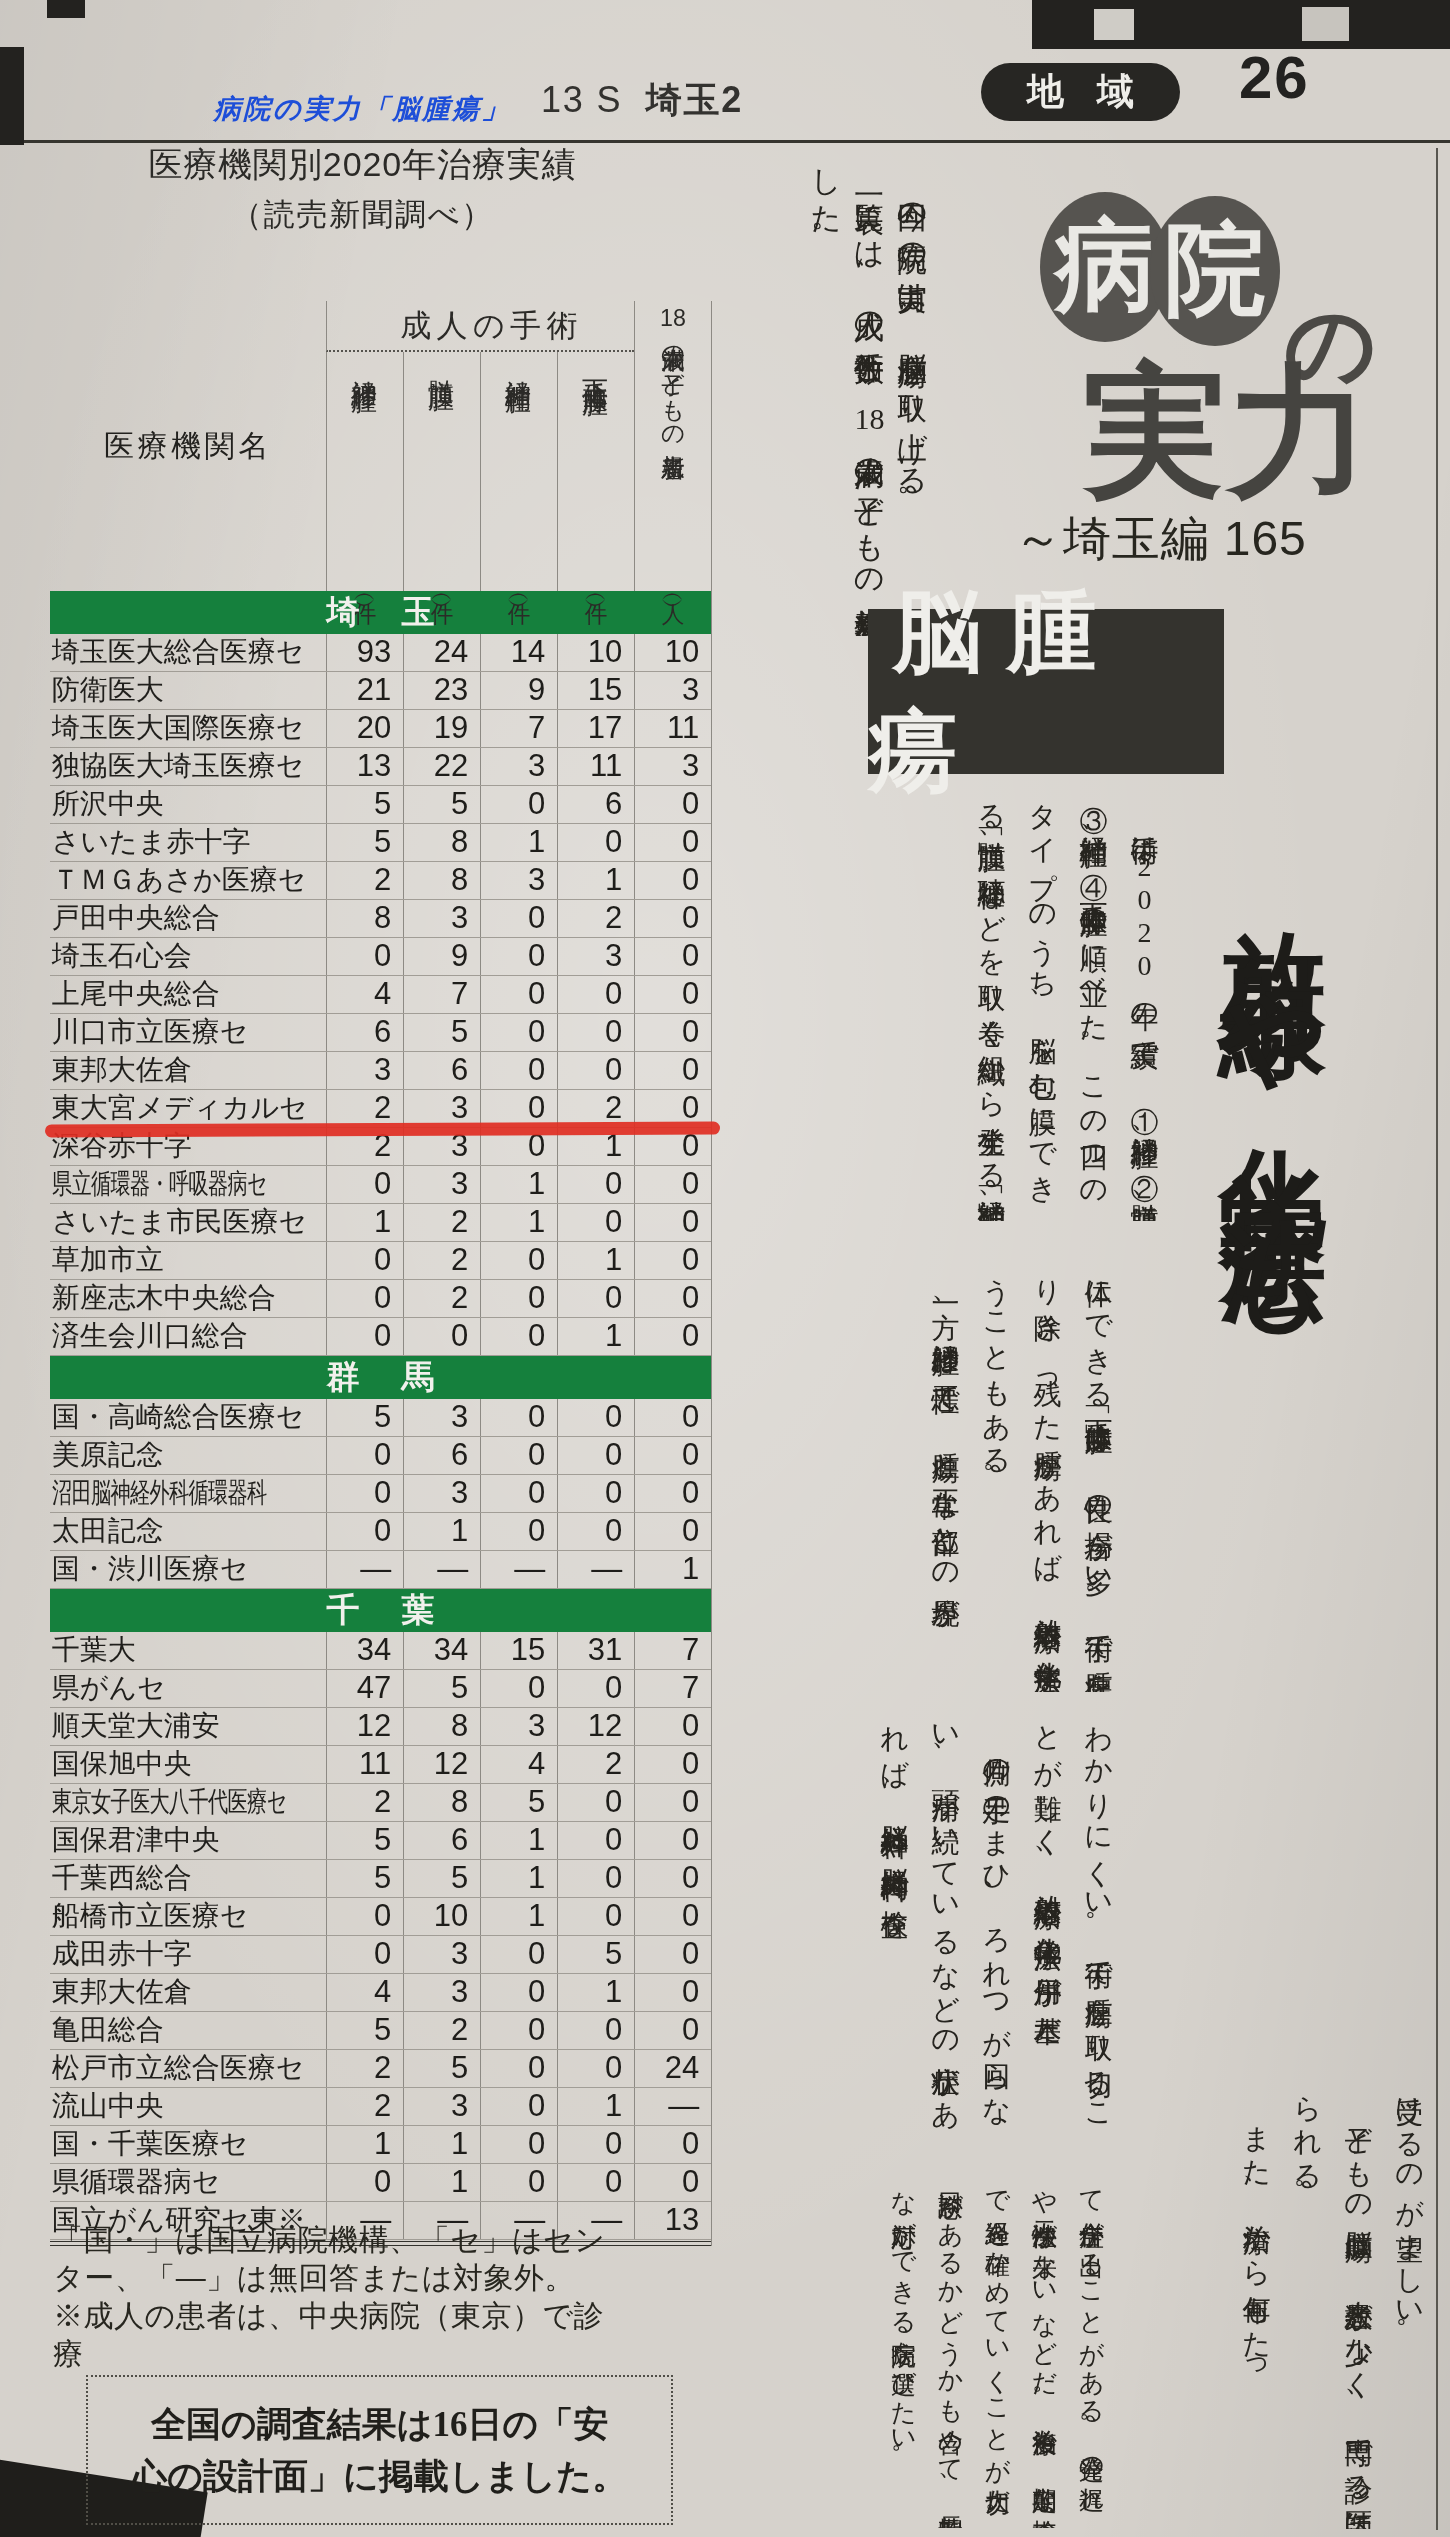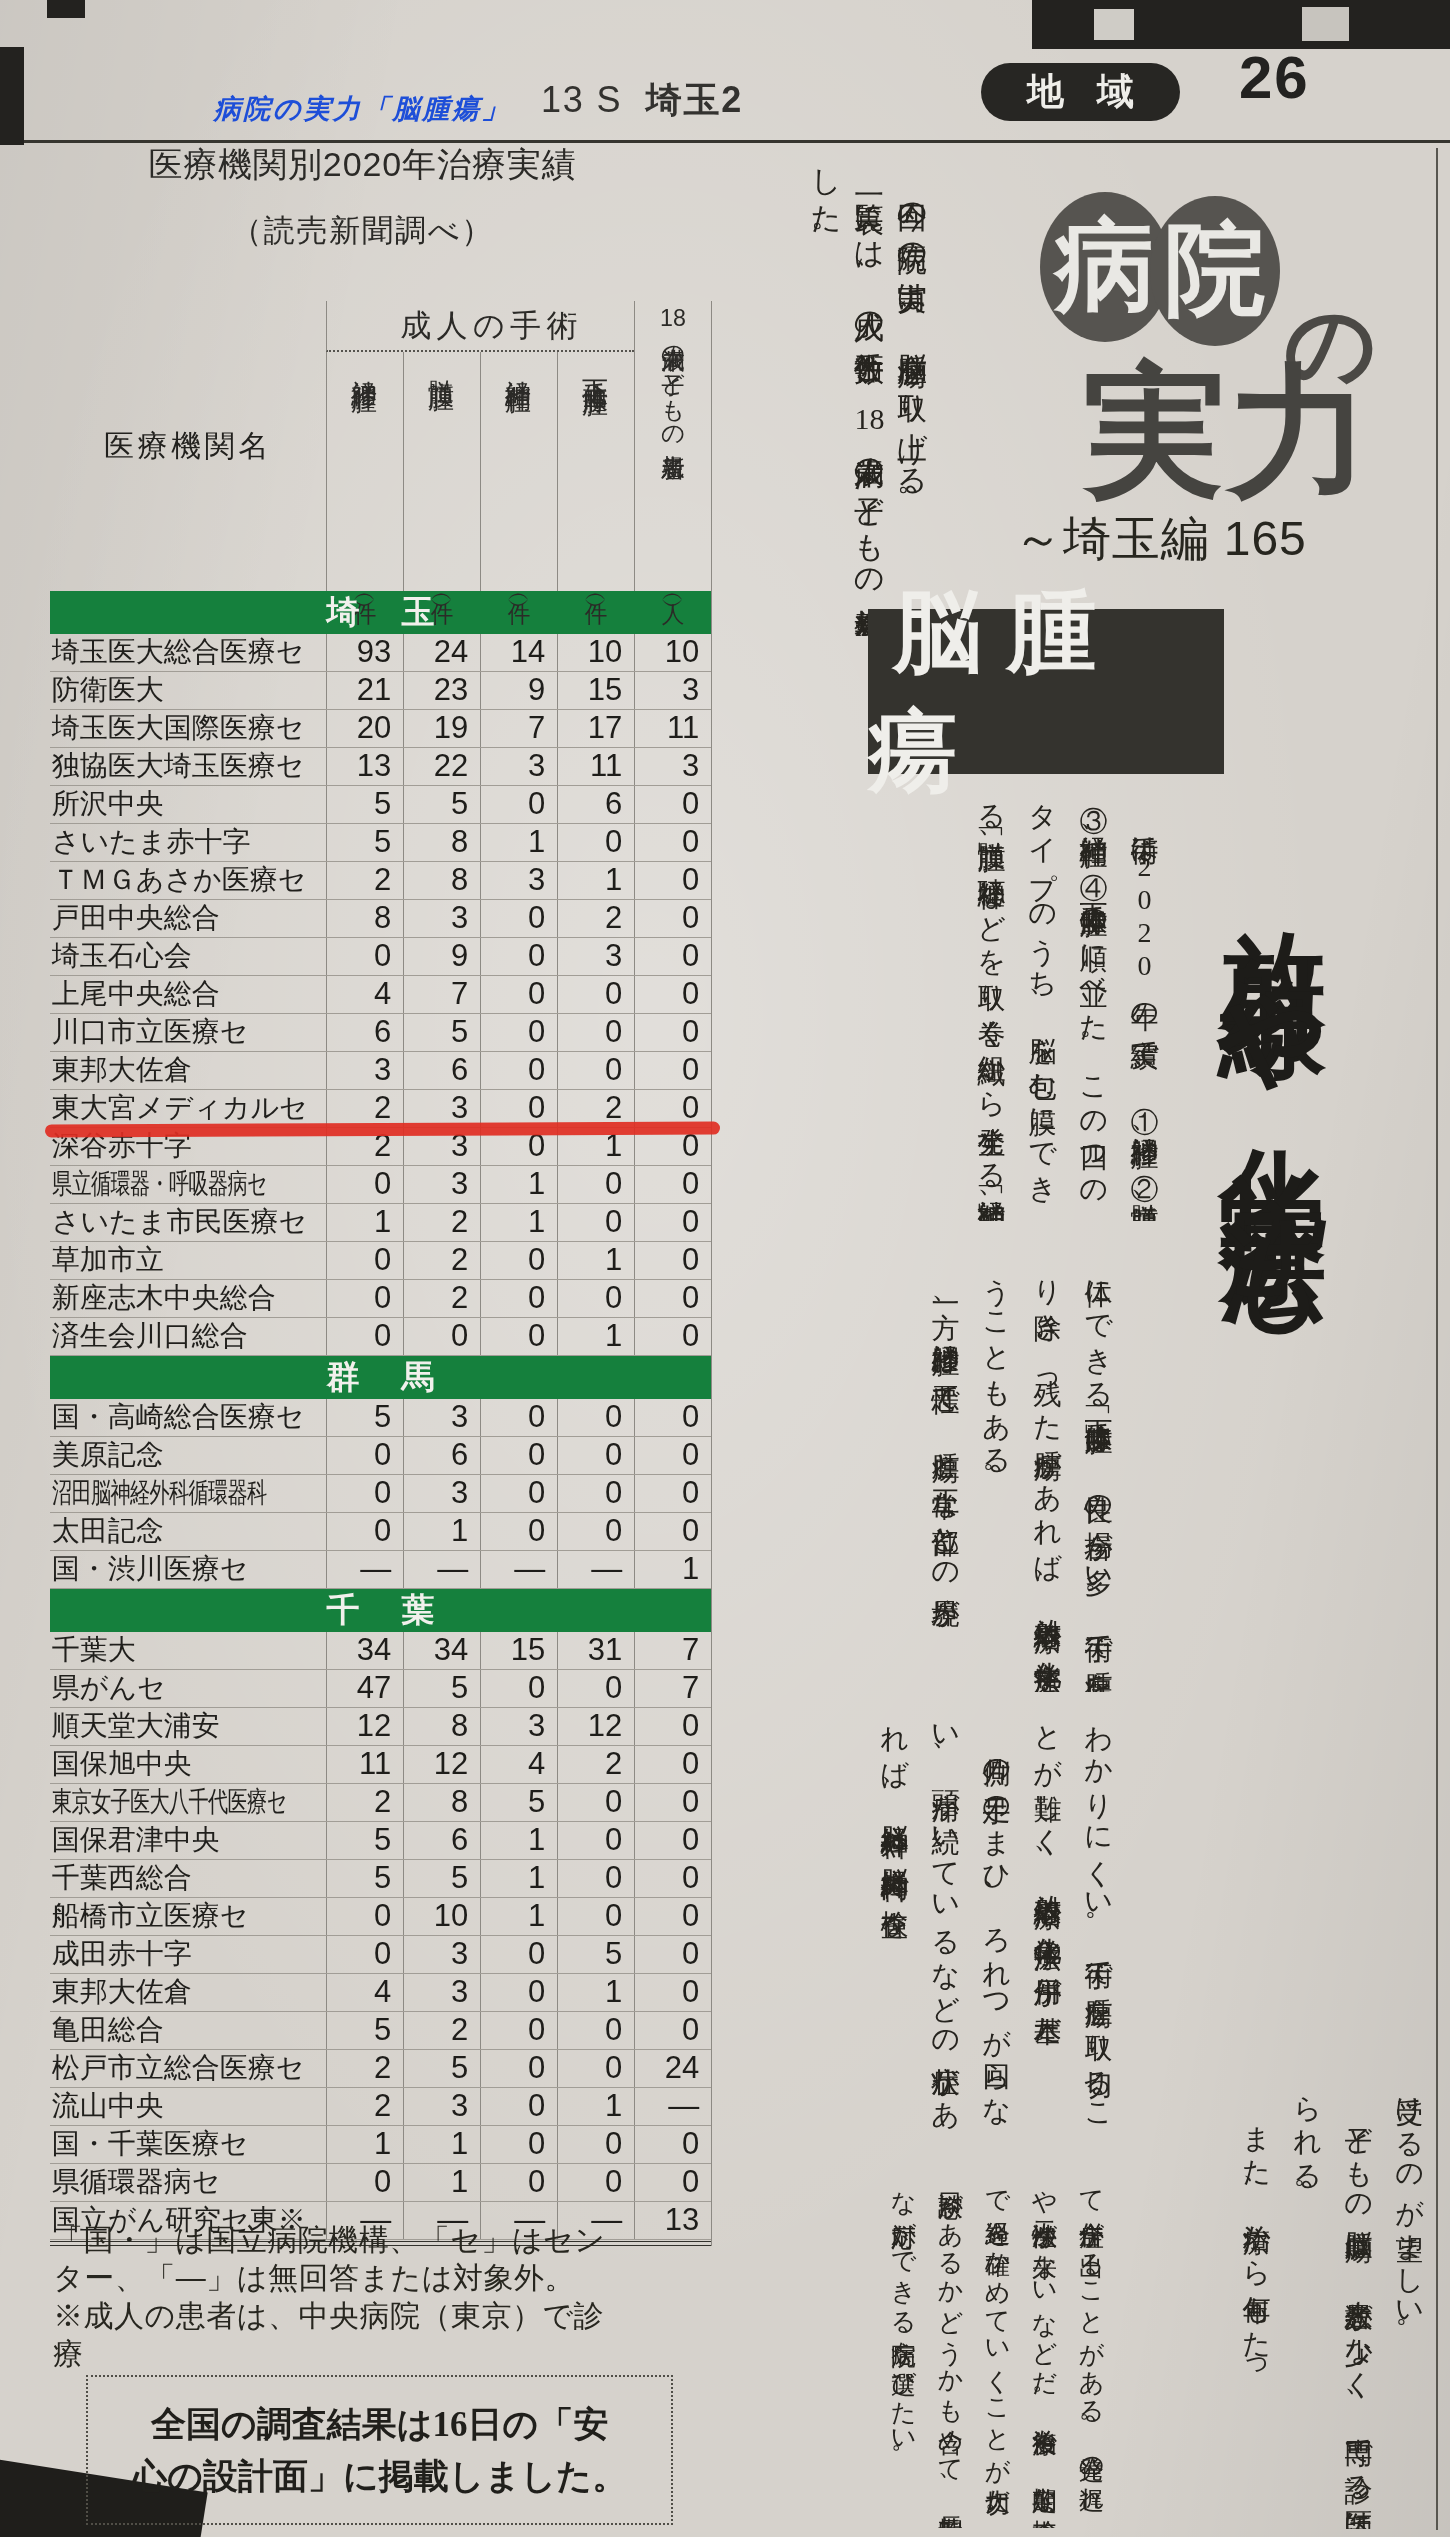--- a/index.html
+++ b/index.html
@@ -18,21 +18,21 @@
     border-radius:31px; color:#eeede9; font-size:37px; font-weight:bold; display:flex; align-items:center;
     justify-content:center; letter-spacing:33px; text-indent:33px; }
   .page-num { position:absolute; left:1239px; top:43px; font-size:60px; font-weight:bold; color:#232220; letter-spacing:1.8px;}
   .head-rule { position:absolute; left:23.5px; top:140px; width:1427px; height:2.7px; background:#36352f; }
   .v-rule { position:absolute; left:1436px; top:148px; width:1.8px; height:2382px; background:#58564f; }
 
   
   .mast { position:absolute; left:50px; top:91px; width:625px; text-align:center; }
   .mast .t1 { font-size:27px; font-weight:600; letter-spacing:2.7px; color:#1d4ed8;font-style:italic; }
   .mast .t2 { font-size:34px; font-weight:500; margin-top:14.5px; letter-spacing:0.9px; }
-  .mast .t3 { font-size:31px; margin-top:22px; letter-spacing:1.8px; }
+  .mast .t3 { font-size:31px; margin-top:6px; letter-spacing:1.8px; }
 
   
   .tbl { position:absolute; left:50px; top:301px; width:661px; border-right:0.9px solid #8d8a84; }
   .tbl-head { display:grid; grid-template-columns:276px 77px 77px 77px 77px 77px; grid-template-rows:51px 239px; }
   .th-name { grid-column:1; grid-row:1/3; display:flex; align-items:center; justify-content:center;
     font-size:30px; letter-spacing:3.6px; color:#22211e; }
   .th-group { grid-column:2/6; grid-row:1; border-left:0.9px solid #8d8a84; border-bottom:2.7px dotted #55534e;
     display:flex; align-items:center; justify-content:center; font-size:31px; letter-spacing:5.4px;padding-left:22px; }
   .th-sub { grid-row:2; border-left:0.9px solid #8d8a84; display:flex; flex-direction:column;
     align-items:center; justify-content:space-between; padding:7.2px 0 5.4px 0; }

